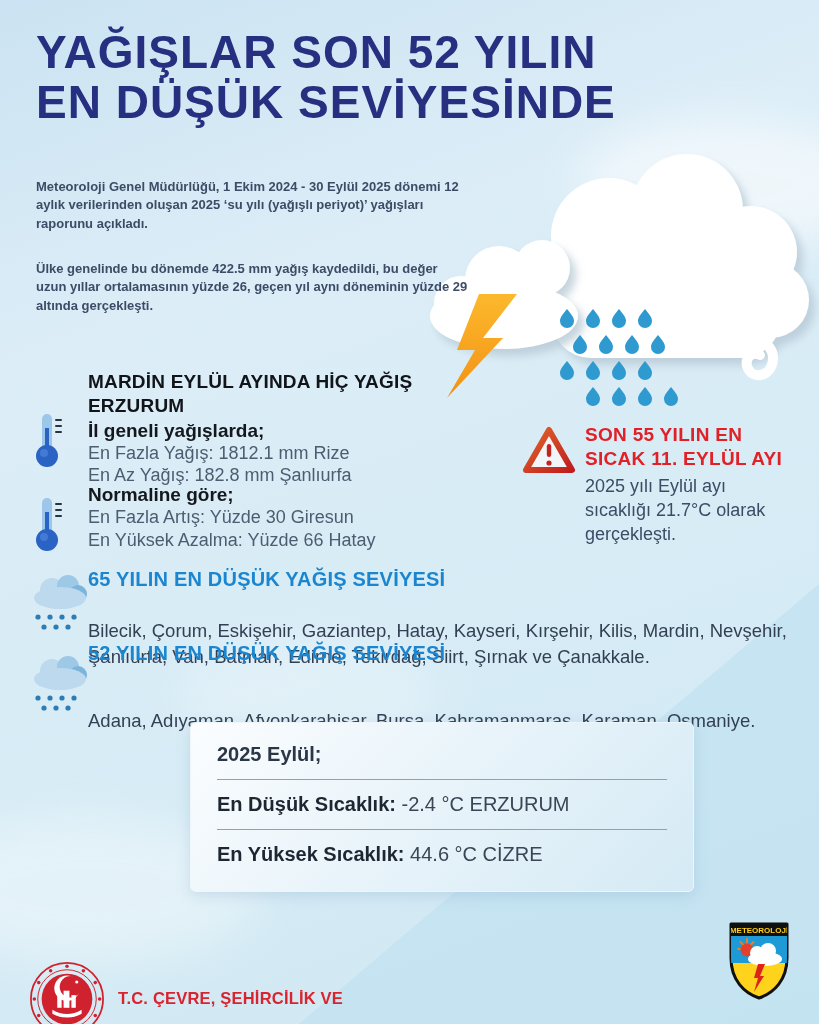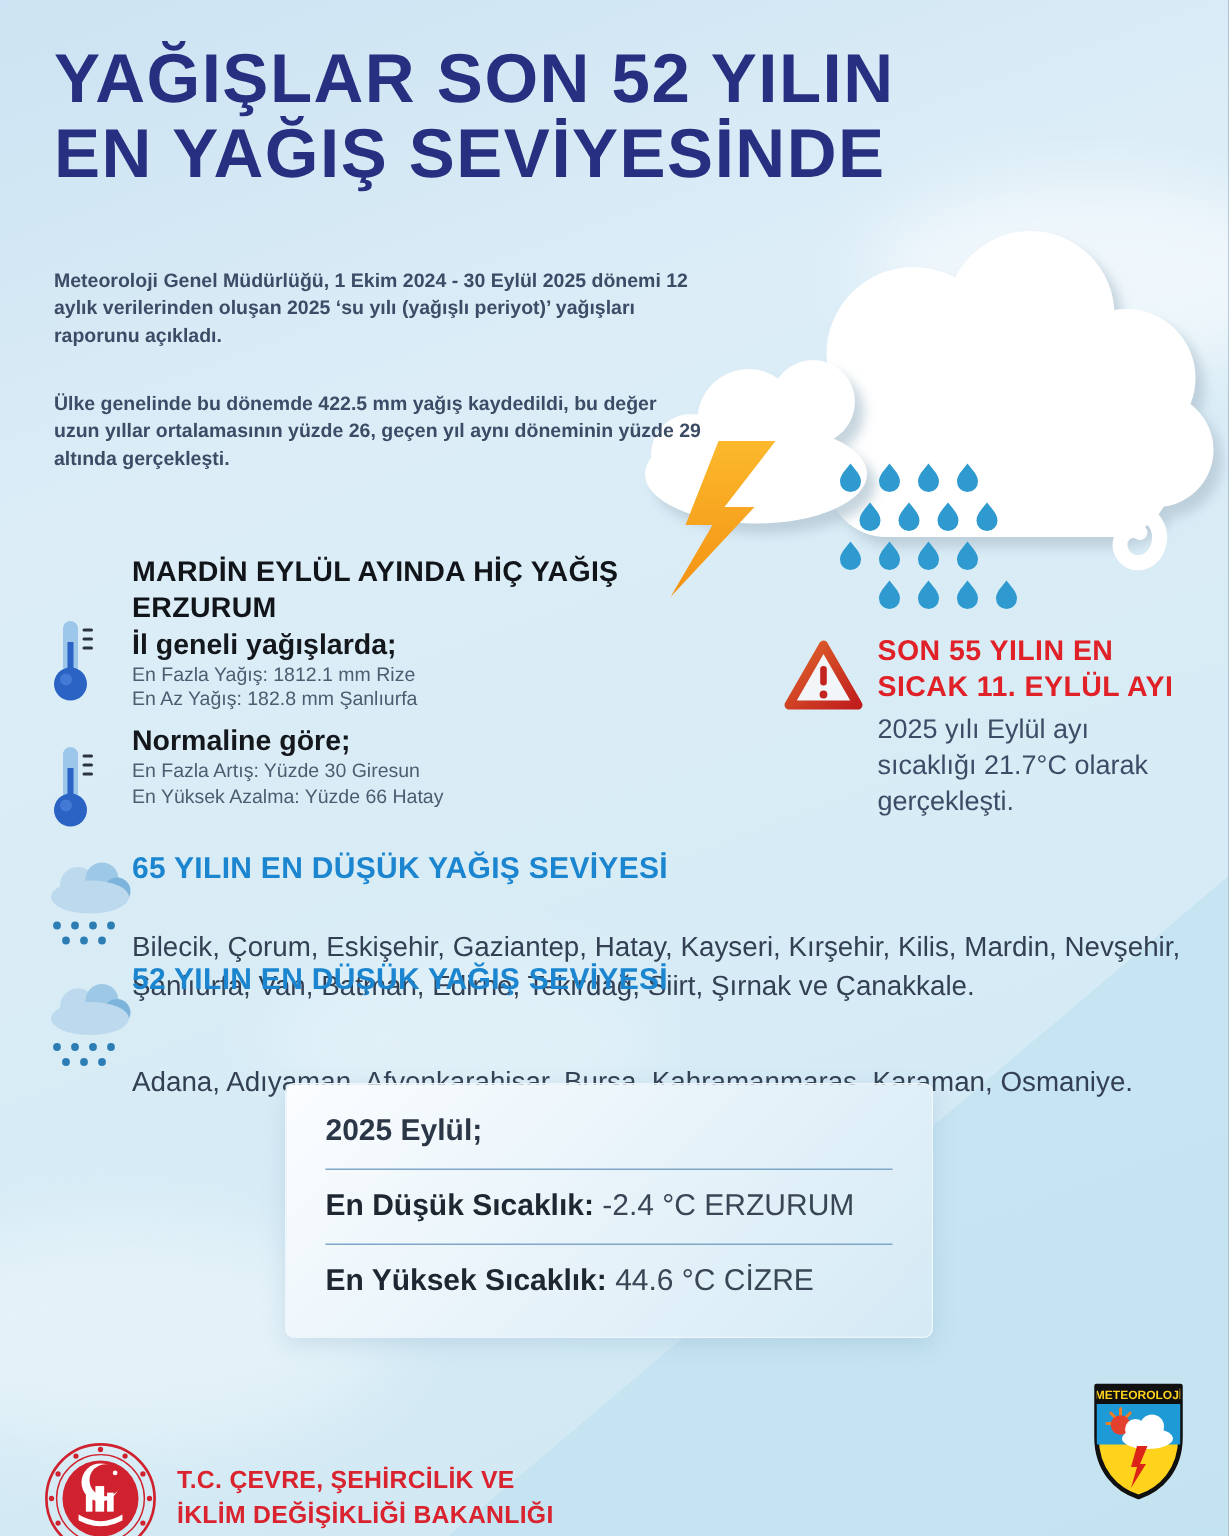--- a/index.html
+++ b/index.html
@@ -22,39 +22,39 @@
   .intro{ position:absolute; left:36px; width:432px; color:#3d4c66; font-weight:bold;
     font-size:13px; line-height:1.42; }
   .intro1{ top:178px; } .intro2{ top:260px; }
 
   .sky-art{ position:absolute; top:148px; right:0; width:420px; height:262px; }
 
   .section{ position:absolute; left:88px; }
   .mardin{ top:370px; width:400px; }
   .h-black{ font-size:19px; font-weight:bold; color:#111419; letter-spacing:.2px; line-height:1.25; }
   .h-sub{ font-size:19px; font-weight:bold; color:#14181d; margin-top:2px; }
-  .gray-line{ font-size:13px; color:#4d5c70; line-height:1.27; }
+  .gray-line{ font-size:18px; color:#4d5c70; line-height:1.27; }
   .normaline{ top:482px; width:400px; }
   .thermo{ position:absolute; left:33px; width:32px; height:56px; }
   .thermo1{ top:412px; } .thermo2{ top:496px; }
 
   .warning{ position:absolute; left:521px; top:423px; width:262px; }
   .warn-icon{ position:absolute; left:0; top:2px; width:56px; height:52px; }
   .warn-text{ margin-left:64px; }
   .warn-title{ color:#e02128; font-size:19px; font-weight:bold; line-height:1.26; letter-spacing:.3px; }
   .warn-body{ margin-top:4px; color:#3d4c66; font-size:18px; line-height:1.33; width:198px; }
 
   .rain-icon{ position:absolute; left:28px; width:62px; height:64px; }
   .rain1{ top:572px; } .rain2{ top:653px; }
   .blue-head{ position:absolute; left:88px; color:#1b86cf; font-size:20px; font-weight:bold; letter-spacing:.2px; }
   .bh1{ top:568px; } .bh2{ top:642px; }
   .cities{ position:absolute; left:88px; width:706px; color:#333f52; font-size:18.5px; line-height:1.38;margin-top:24px; }
   .c1{ top:594px; } .c2{ top:684px; }
 
-  .card{ position:absolute; left:190px; top:722px; width:432px; height:170px;
+  .card{ position:absolute; left:190px; top:722px; width:504px; height:170px;
     background:linear-gradient(135deg,#fbfdff 0%,#e9f4fa 45%,#d5eaf5 100%);
     border:1px solid #eef6fb; border-radius:6px; box-shadow:0 4px 14px rgba(120,160,190,.25);
     padding:20px 26px 14px; }
   .card-title{ font-size:20px; font-weight:bold; color:#2b3747; }
   .card hr{ border:none; border-top:1px solid #7fa6c6; margin:13px 0; }
   .card-row{ font-size:20px; color:#3a4655; }
   .card-row b{ color:#1d2631; }
 
   .ministry{ position:absolute; left:28px; top:960px; display:flex; align-items:center; }
   .ministry-seal{ width:78px; height:78px; }
@@ -112,21 +112,21 @@
     </g>
 
     <g fill="none" stroke="#ffffff" stroke-width="10" stroke-linecap="round">
       <path d="M306,148 C344,120 378,116 388,134 C394,148 380,158 370,150 C364,145 366,136 374,136"></path>
       <path d="M302,174 C348,182 376,192 374,212 C372,230 352,232 348,218 C346,209 354,203 361,207"></path>
     </g>
   </svg>
 
   <div class="title">
     <div>YAĞIŞLAR SON 52 YILIN</div>
-    <div>EN YAĞIŞ SEVİYESİNDE</div>
+    <div>EN DÜŞÜK SEVİYESİNDE</div>
   </div>
 
   <p class="intro intro1">Meteoroloji Genel Müdürlüğü, 1 Ekim 2024 - 30 Eylül 2025 dönemi 12 aylık verilerinden oluşan 2025 ‘su yılı (yağışlı periyot)’ yağışları raporunu açıkladı.</p>
   <p class="intro intro2">Ülke genelinde bu dönemde 422.5 mm yağış kaydedildi, bu değer uzun yıllar ortalamasının yüzde 26, geçen yıl aynı döneminin yüzde 29 altında gerçekleşti.</p>
 
   <svg class="thermo thermo1" viewBox="0 0 32 56" aria-hidden="true">
     <rect x="9" y="2" width="10" height="36" rx="5" fill="#9cc6ea"></rect>
     <rect x="12" y="16" width="4" height="22" fill="#2a63c4"></rect>
     <circle cx="14" cy="44" r="11" fill="#2a63c4"></circle>
     <circle cx="11" cy="41" r="4" fill="#4d85dd" opacity=".7"></circle>
@@ -259,21 +259,20 @@
       <circle cx="50" cy="22.5" r="1.6" fill="#ffffff"></circle>
       <g fill="#ffffff">
         <rect x="30" y="36" width="4.5" height="13"></rect>
         <rect x="36.5" y="31.5" width="6" height="17.5"></rect>
         <rect x="44.5" y="36" width="4.5" height="13"></rect>
       </g>
       <path d="M25,51 Q40,60 55,51 L55,55 Q40,63 25,55 Z" fill="#ffffff"></path>
     </svg>
     <div class="ministry-text">
       <div>T.C. ÇEVRE, ŞEHİRCİLİK VE</div>
-      <div>İKLİM DEĞİŞİKLİĞİ BAKANLIĞI</div>
     </div>
   </div>
 
   <svg class="met-shield" viewBox="0 0 64 82" aria-hidden="true">
     <defs>
       <clipPath id="shieldClip">
         <path d="M4,4 H60 V38 C60,60 47,73 32,78 C17,73 4,60 4,38 Z"></path>
       </clipPath>
     </defs>
     <path d="M4,4 H60 V38 C60,60 47,73 32,78 C17,73 4,60 4,38 Z" fill="#ffd21c" stroke="#101010" stroke-width="3" stroke-linejoin="round"></path>

